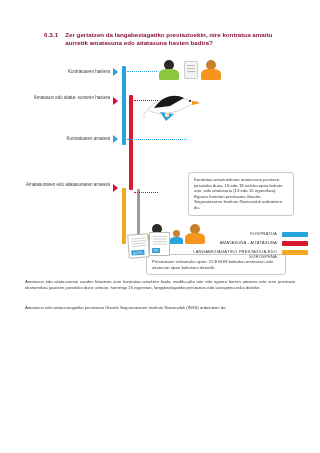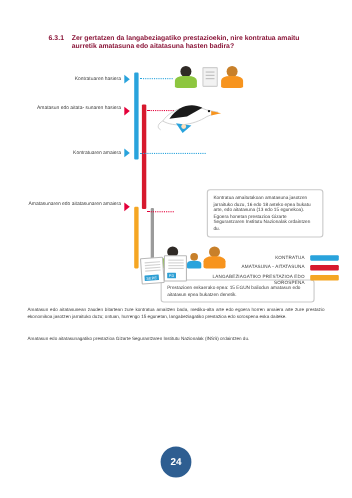--- a/index.html
+++ b/index.html
@@ -212,15 +212,14 @@
     </div>
     <div class="lrow">
       <span class="ltxt">LANGABEZIAGATIKO PRESTAZIOA EDO SOROSPENA</span>
       <span class="swatch" style="background:#f5a623;"></span>
     </div>
   </div>
 
   <div class="para p1">Amatasun edo aitatasunean zauden bitartean zure kontratua amaitzen bada, mediku-alta arte edo egoera horren amaiera arte zure prestazio ekonomikoa jasotzen jarraituko duzu; ontuan, hurrengo 15 egunetan, langabeziagatiko prestazioa edo sorospena eska daiteke.</div>
   <div class="para p2">Amatasun edo aitatasunagatiko prestazioa Gizarte Segurantzaren Institutu Nazionalak (INSS) ordaintzen du.</div>
 
-  <div class="pagenum">24</div>
 
 </div>
 
 </body></html>

